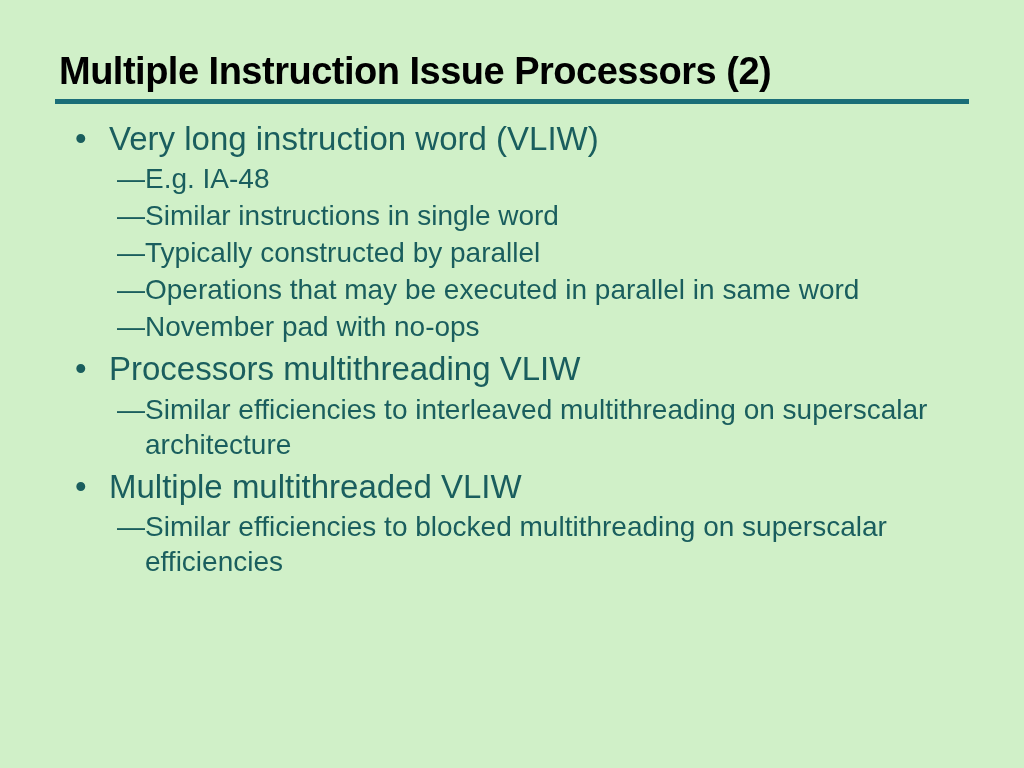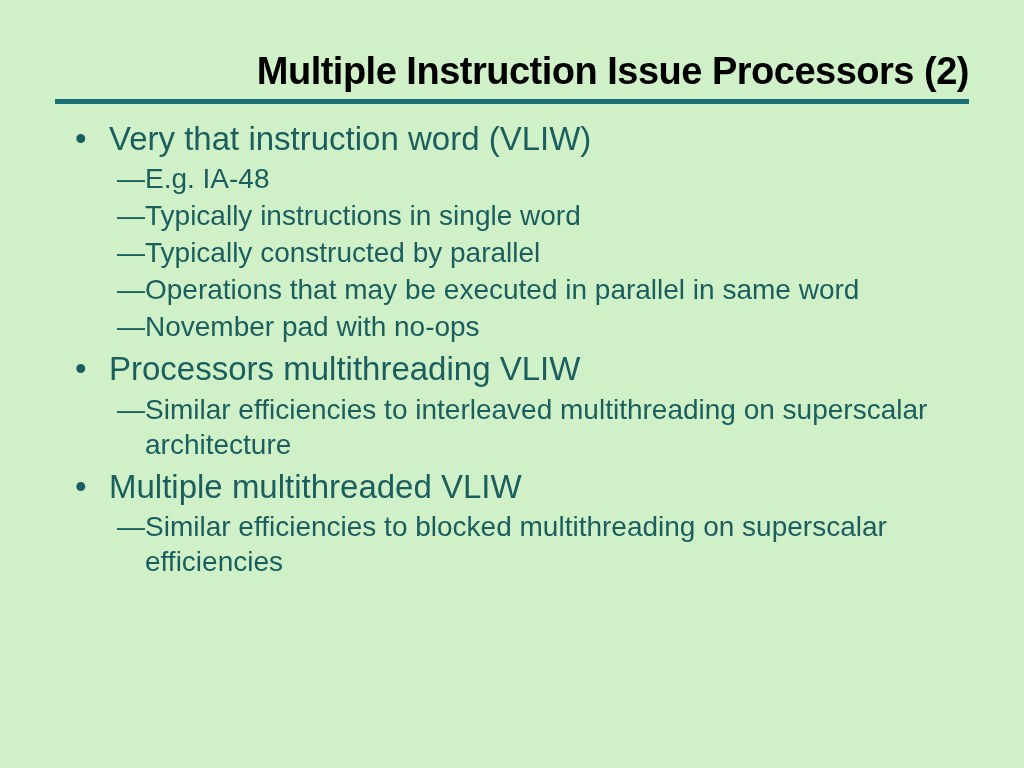--- a/index.html
+++ b/index.html
@@ -16,21 +16,20 @@
     padding: 50px 55px 0 55px;
     box-sizing: border-box;
   }
   .title {
     font-family: Arial, Helvetica, sans-serif;
     font-weight: 900;
     font-size: 38px;
     color: #000;
     margin: 0 0 6px 4px;
     letter-spacing: -0.5px;
-    text-align: right;
   }
   .rule {
     height: 5px;
     background: #1a6e78;
     margin-bottom: 14px;
   }
   .content {
     padding-left: 20px;
   }
   .l1 {
@@ -65,29 +64,29 @@
 </head>
 <body>
 
 <div class="slide">
   <h1 class="title">Multiple Instruction Issue Processors (2)</h1>
   <div class="rule"></div>
   <div class="content">
 
     <div class="l1">
       <span class="bullet">•</span>
-      <span class="txt">Very that instruction word (VLIW)</span>
+      <span class="txt">Very long instruction word (VLIW)</span>
     </div>
     <div class="l2">
       <span class="dash">—</span>
       <span class="txt">E.g. IA-48</span>
     </div>
     <div class="l2">
       <span class="dash">—</span>
-      <span class="txt">Typically instructions in single word</span>
+      <span class="txt">Similar instructions in single word</span>
     </div>
     <div class="l2">
       <span class="dash">—</span>
       <span class="txt">Typically constructed by parallel</span>
     </div>
     <div class="l2">
       <span class="dash">—</span>
       <span class="txt">Operations that may be executed in parallel in same word</span>
     </div>
     <div class="l2">

